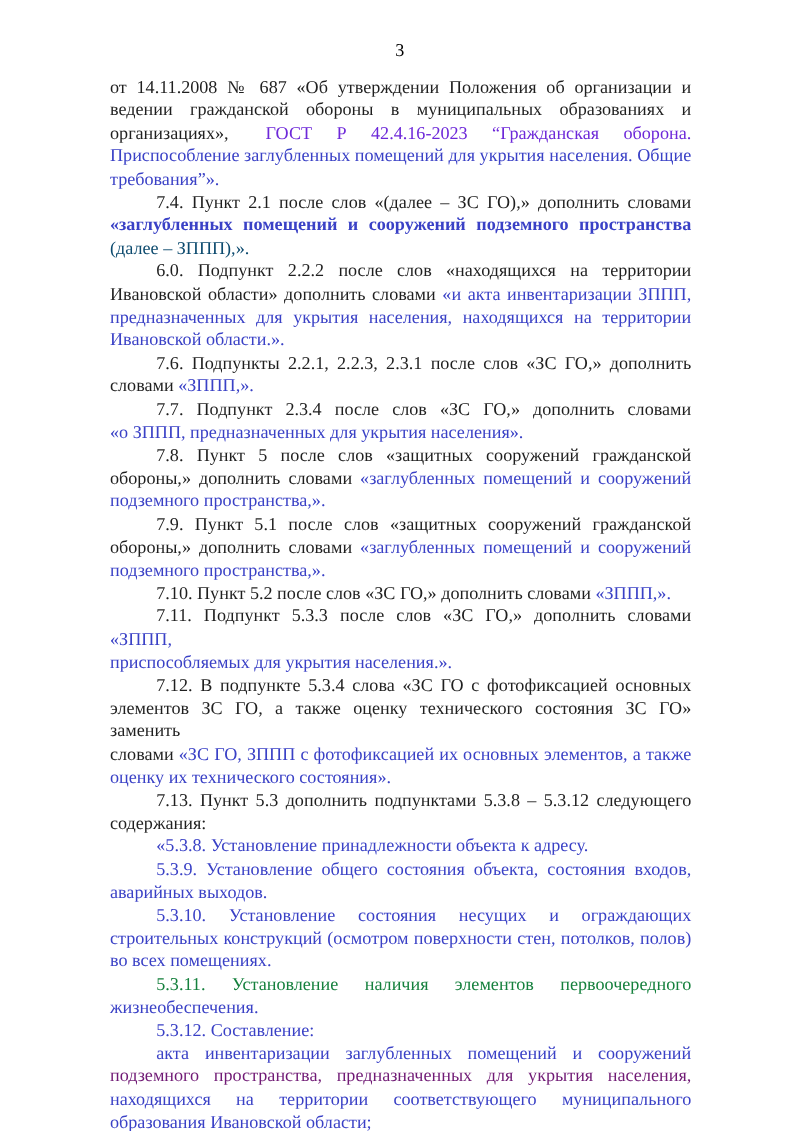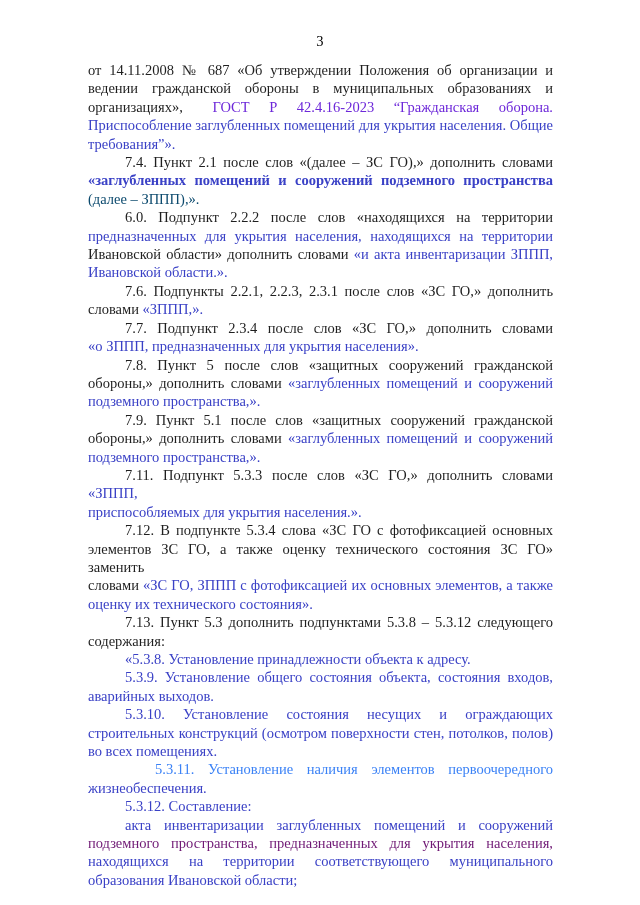--- a/index.html
+++ b/index.html
@@ -58,41 +58,44 @@
         <div class="line fill"><span style="color: rgb(58, 65, 198);">Приспособление заглубленных помещений для укрытия населения. Общие</span></div>
         <div class="line"><span style="color: rgb(58, 65, 198);">требования”».</span></div>
       </div>
       <div class="para">
         <div class="line fill ind"><span style="color: rgb(31, 31, 31);">7.4. Пункт 2.1 после слов «(далее – ЗС ГО),» дополнить словами</span></div>
         <div class="line fill"><span style="color: rgb(58, 65, 198); font-weight: bold;">«заглубленных помещений и сооружений подземного пространства</span></div>
         <div class="line"><span style="color: #0c4a6e;">(далее – ЗППП),».</span></div>
       </div>
       <div class="para">
         <div class="line fill ind"><span style="color: rgb(31, 31, 31);">6.0. Подпункт 2.2.2 после слов «находящихся на территории</span></div>
+        <div class="line fill"><span style="color: rgb(31, 31, 31);">Ивановской области» дополнить словами </span><span style="color: rgb(58, 65, 198);">«и акта инвентаризации ЗППП,</span></div>
         <div class="line fill"><span style="color: rgb(58, 65, 198);">предназначенных для укрытия населения, находящихся на территории</span></div>
-        <div class="line fill"><span style="color: rgb(31, 31, 31);">Ивановской области» дополнить словами </span><span style="color: rgb(58, 65, 198);">«и акта инвентаризации ЗППП,</span></div>
         <div class="line"><span style="color: rgb(58, 65, 198);">Ивановской области.».</span></div>
       </div>
       <div class="para">
         <div class="line fill ind"><span style="color: rgb(31, 31, 31);">7.6. Подпункты 2.2.1, 2.2.3, 2.3.1 после слов «ЗС ГО,» дополнить</span></div>
         <div class="line"><span style="color: rgb(31, 31, 31);">словами </span><span style="color: rgb(58, 65, 198);">«ЗППП,».</span></div>
       </div>
       <div class="para">
         <div class="line fill ind"><span style="color: rgb(31, 31, 31);">7.7. Подпункт 2.3.4 после слов «ЗС ГО,» дополнить словами</span></div>
         <div class="line"><span style="color: rgb(58, 65, 198);">«о ЗППП, предназначенных для укрытия населения».</span></div>
       </div>
       <div class="para">
         <div class="line fill ind"><span style="color: rgb(31, 31, 31);">7.8. Пункт 5 после слов «защитных сооружений гражданской</span></div>
         <div class="line fill"><span style="color: rgb(31, 31, 31);">обороны,» дополнить словами </span><span style="color: rgb(58, 65, 198);">«заглубленных помещений и сооружений</span></div>
         <div class="line"><span style="color: rgb(58, 65, 198);">подземного пространства,».</span></div>
       </div>
       <div class="para">
         <div class="line fill ind"><span style="color: rgb(31, 31, 31);">7.9. Пункт 5.1 после слов «защитных сооружений гражданской</span></div>
         <div class="line fill"><span style="color: rgb(31, 31, 31);">обороны,» дополнить словами </span><span style="color: rgb(58, 65, 198);">«заглубленных помещений и сооружений</span></div>
         <div class="line"><span style="color: rgb(58, 65, 198);">подземного пространства,».</span></div>
+      </div>
+      <div class="para">
+        <div class="line ind"><span style="color: rgb(31, 31, 31);">7.10. Пункт 5.2 после слов «ЗС ГО,» дополнить словами </span><span style="color: rgb(58, 65, 198);">«ЗППП,».</span></div>
       </div>
       <div class="para">
         <div class="line fill ind"><span style="color: rgb(31, 31, 31);">7.11. Подпункт 5.3.3 после слов «ЗС ГО,» дополнить словами </span><span style="color: rgb(58, 65, 198);">«ЗППП,</span></div>
         <div class="line"><span style="color: rgb(58, 65, 198);">приспособляемых для укрытия населения.».</span></div>
       </div>
       <div class="para">
         <div class="line fill ind"><span style="color: rgb(31, 31, 31);">7.12. В подпункте 5.3.4 слова «ЗС ГО с фотофиксацией основных</span></div>
         <div class="line fill"><span style="color: rgb(31, 31, 31);">элементов ЗС ГО, а также оценку технического состояния ЗС ГО» заменить</span></div>
         <div class="line fill"><span style="color: rgb(31, 31, 31);">словами </span><span style="color: rgb(58, 65, 198);">«ЗС ГО, ЗППП с фотофиксацией их основных элементов, а также</span></div>
         <div class="line"><span style="color: rgb(58, 65, 198);">оценку их технического состояния».</span></div>
@@ -107,21 +110,21 @@
       <div class="para">
         <div class="line fill ind"><span style="color: rgb(58, 65, 198);">5.3.9. Установление общего состояния объекта, состояния входов,</span></div>
         <div class="line"><span style="color: rgb(58, 65, 198);">аварийных выходов.</span></div>
       </div>
       <div class="para">
         <div class="line fill ind"><span style="color: rgb(58, 65, 198);">5.3.10. Установление состояния несущих и ограждающих</span></div>
         <div class="line fill"><span style="color: rgb(58, 65, 198);">строительных конструкций (осмотром поверхности стен, потолков, полов)</span></div>
         <div class="line"><span style="color: rgb(58, 65, 198);">во всех помещениях.</span></div>
       </div>
       <div class="para">
-        <div class="line fill ind"><span style="color: #3b82f6; margin-left: 30px;">5.3.11. Установление наличия элементов первоочередного</span></div>
+        <div class="line fill ind"><span style="color: #15803d;">5.3.11. Установление наличия элементов первоочередного</span></div>
         <div class="line"><span style="color: rgb(58, 65, 198);">жизнеобеспечения.</span></div>
       </div>
       <div class="para">
         <div class="line ind"><span style="color: rgb(58, 65, 198);">5.3.12. Составление:</span></div>
       </div>
       <div class="para">
         <div class="line fill ind"><span style="color: rgb(58, 65, 198);">акта инвентаризации заглубленных помещений и сооружений</span></div>
         <div class="line fill"><span style="color: #701a75;">подземного пространства, предназначенных для укрытия населения,</span></div>
         <div class="line fill"><span style="color: rgb(58, 65, 198);">находящихся на территории соответствующего муниципального</span></div>
         <div class="line"><span style="color: rgb(58, 65, 198);">образования Ивановской области;</span></div>

